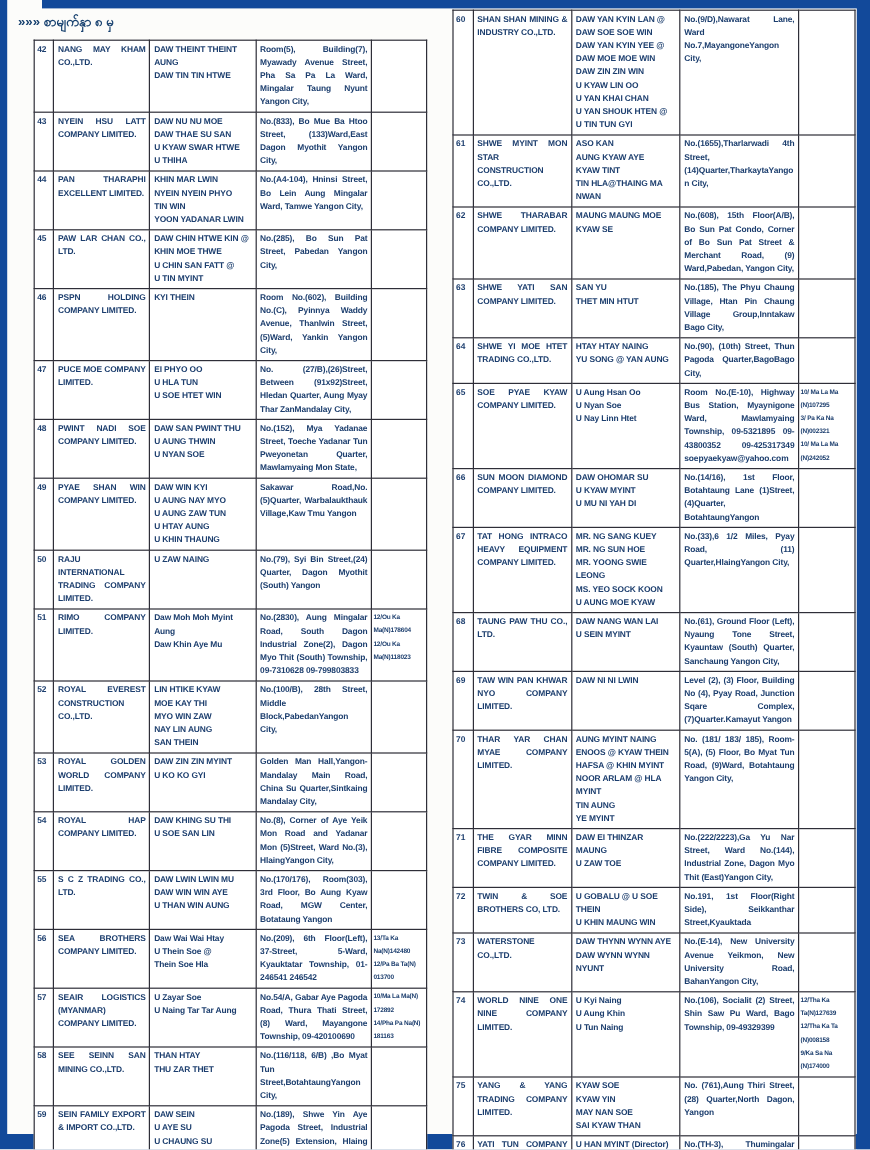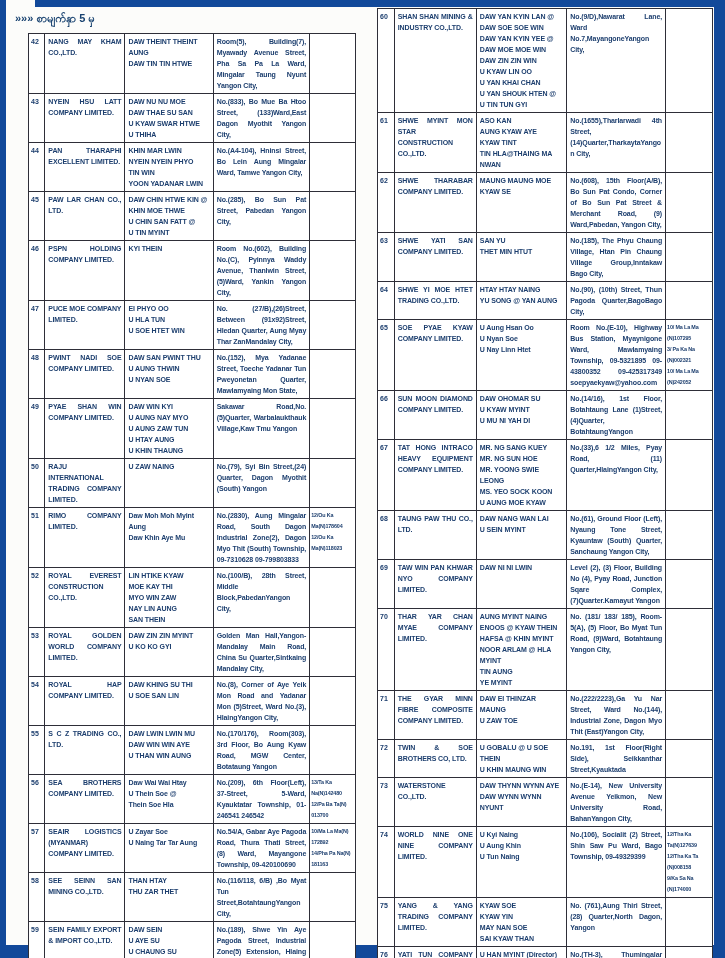--- a/index.html
+++ b/index.html
@@ -36,21 +36,21 @@
 </style>
 </head>
 <body>
 
 <div class="page">
   <div class="bar top"></div>
   <div class="bar left"></div>
   <div class="bar right"></div>
   <div class="bar bottom"></div>
 
-  <div class="page-header">»»» စာမျက်နှာ 5 မှ</div>
+  <div class="page-header">»»» စာမျက်နှာ ၈ မှ</div>
 
   <table class="tbl left-tbl">
     <colgroup>
       <col style="width:5%">
         <col style="width:24.5%">
         <col style="width:27%">
         <col style="width:29.5%">
         <col style="width:14%">
     </colgroup>
     <tbody>

